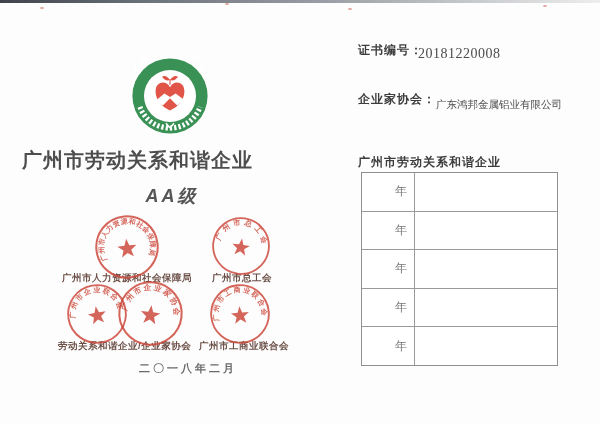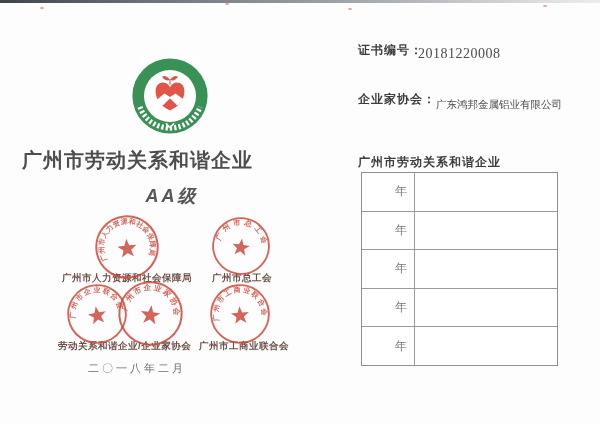--- a/index.html
+++ b/index.html
@@ -22,22 +22,22 @@
     font-size:20px;font-weight:600;letter-spacing:1px;color:#4d4d4d;
   }
   .cert-grade{
     left:22px;top:184px;width:300px;text-align:center;
     font-size:18px;font-weight:600;letter-spacing:3px;color:#565656;font-style:italic;
   }
   .sig-label{
     font-size:9.5px;font-weight:700;color:#6b4f47;letter-spacing:0.5px;white-space:nowrap;
   }
   .issue-date{
-    left:88px;top:361px;width:200px;
-    font-size:11px;color:#6a6a6a;letter-spacing:3px;font-weight:400;
+    left:88px;top:361px;width:200px;text-align:center;
+    font-size:11px;color:#6a6a6a;letter-spacing:3px;font-weight:700;
   }
   .stamp{opacity:.82;}
   .stamp svg{display:block;width:100%;height:100%;}
   
   .field-label{font-size:12px;font-weight:700;color:#3d3d3d;letter-spacing:1px;white-space:nowrap;}
   .field-value{
     font-family:"Liberation Serif","DejaVu Serif",serif;
     color:#4c4c4c;white-space:nowrap;
   }
   .cert-no{left:418px;top:46px;font-size:14px;letter-spacing:0.5px;}

